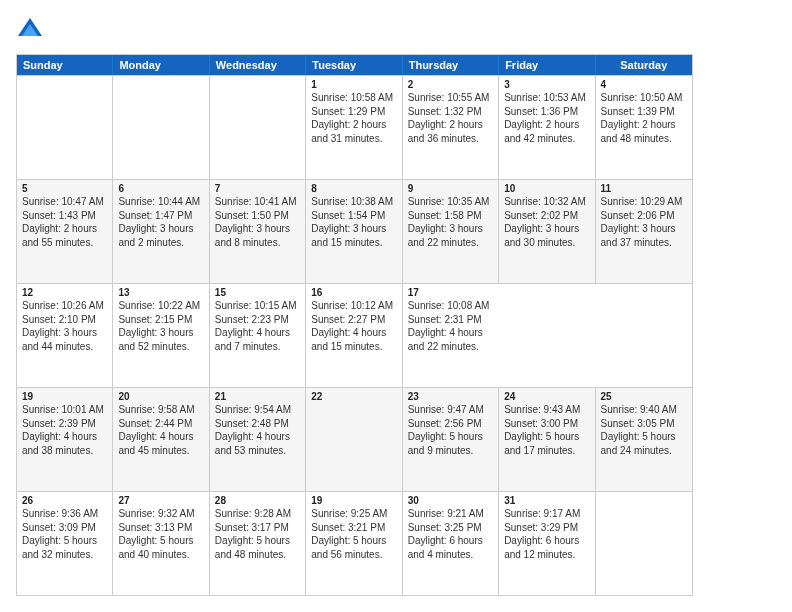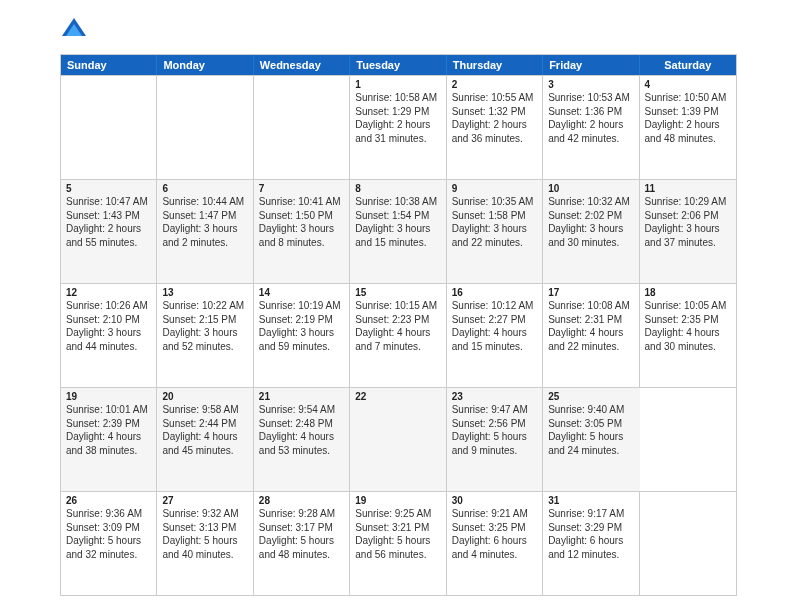--- a/index.html
+++ b/index.html
@@ -9,21 +9,20 @@
       width: 792px;
       height: 612px;
       overflow: hidden;
     }
     .page {
       width: 709px;
       height: 612px;
       padding: 16px;
       display: flex;
       flex-direction: column;
-      margin-left: 44px;
     }
     .header {
       display: flex;
       justify-content: space-between;
       align-items: flex-start;
       margin-bottom: 10px;
     }
     .logo {
       display: flex;
       align-items: center;
@@ -241,54 +240,40 @@
 and 44 minutes.</div>
           </div>
           <div class="cal-cell">
             <span class="day-num">13</span>
             <div class="cell-text">Sunrise: 10:22 AM
 Sunset: 2:15 PM
 Daylight: 3 hours
 and 52 minutes.</div>
           </div>
           <div class="cal-cell">
-            <span class="day-num">14</span>
-            <div class="cell-text">Sunrise: 10:19 AM
-Sunset: 2:19 PM
-Daylight: 3 hours
-and 59 minutes.</div>
-          </div>
-          <div class="cal-cell">
             <span class="day-num">15</span>
             <div class="cell-text">Sunrise: 10:15 AM
 Sunset: 2:23 PM
 Daylight: 4 hours
 and 7 minutes.</div>
           </div>
           <div class="cal-cell">
             <span class="day-num">16</span>
             <div class="cell-text">Sunrise: 10:12 AM
 Sunset: 2:27 PM
 Daylight: 4 hours
 and 15 minutes.</div>
           </div>
           <div class="cal-cell">
             <span class="day-num">17</span>
             <div class="cell-text">Sunrise: 10:08 AM
 Sunset: 2:31 PM
 Daylight: 4 hours
 and 22 minutes.</div>
           </div>
-          <div class="cal-cell">
-            <span class="day-num">18</span>
-            <div class="cell-text">Sunrise: 10:05 AM
-Sunset: 2:35 PM
-Daylight: 4 hours
-and 30 minutes.</div>
-          </div>
         </div>
         <div class="cal-row">
           <div class="cal-cell alt-row">
             <span class="day-num">19</span>
             <div class="cell-text">Sunrise: 10:01 AM
 Sunset: 2:39 PM
 Daylight: 4 hours
 and 38 minutes.</div>
           </div>
           <div class="cal-cell alt-row">
@@ -307,20 +292,27 @@
           </div>
           <div class="cal-cell alt-row">
             <span class="day-num">22</span>
           </div>
           <div class="cal-cell alt-row">
             <span class="day-num">23</span>
             <div class="cell-text">Sunrise: 9:47 AM
 Sunset: 2:56 PM
 Daylight: 5 hours
 and 9 minutes.</div>
+          </div>
+          <div class="cal-cell alt-row">
+            <span class="day-num">24</span>
+            <div class="cell-text">Sunrise: 9:43 AM
+Sunset: 3:00 PM
+Daylight: 5 hours
+and 17 minutes.</div>
           </div>
           <div class="cal-cell alt-row">
             <span class="day-num">25</span>
             <div class="cell-text">Sunrise: 9:40 AM
 Sunset: 3:05 PM
 Daylight: 5 hours
 and 24 minutes.</div>
           </div>
         </div>
         <div class="cal-row">

